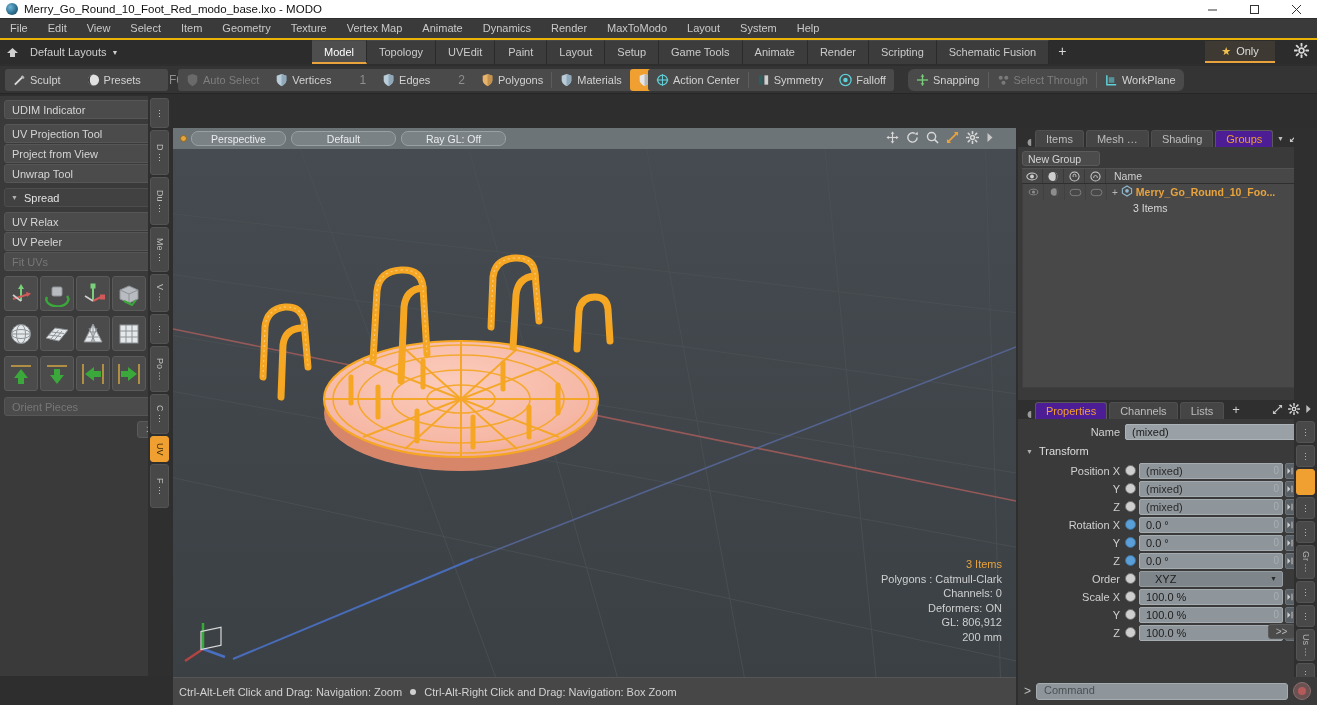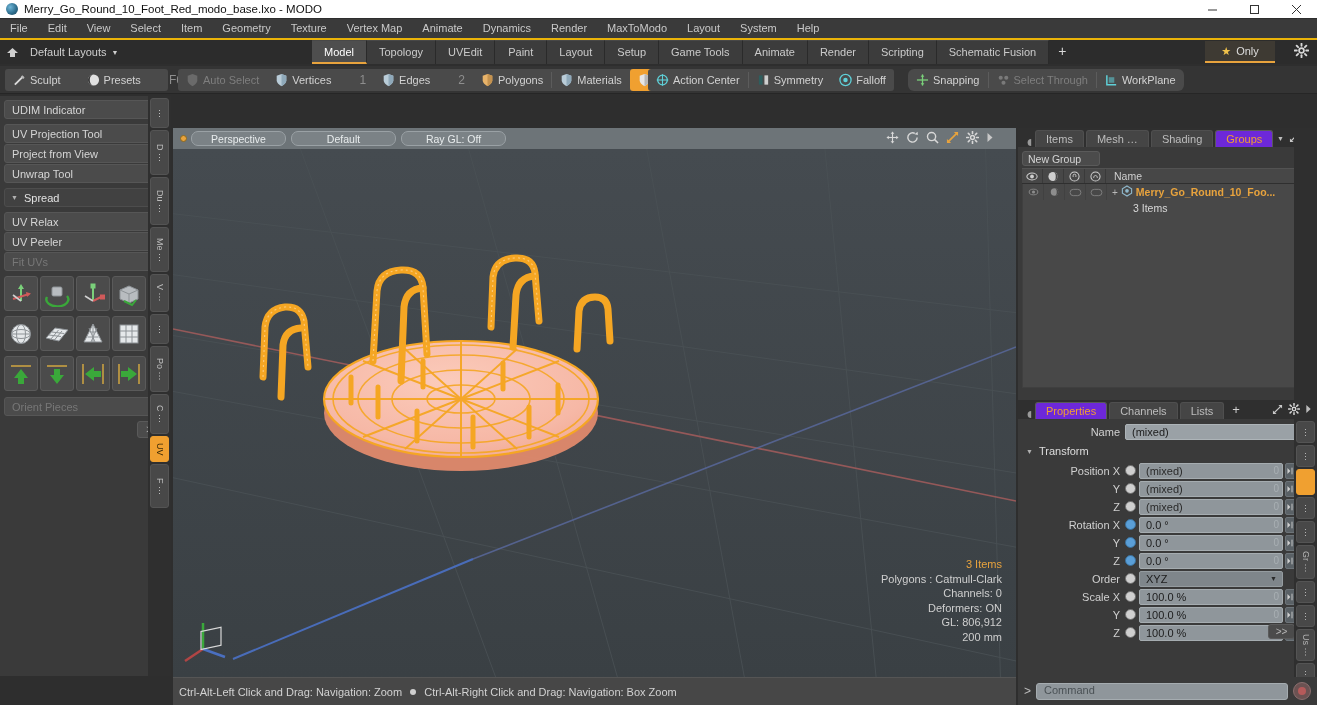--- a/index.html
+++ b/index.html
@@ -175,21 +175,21 @@
   .rtabbar {
     height: 19px; background: #2f2f2f; display: flex; align-items: flex-end;
     padding-left: 4px;
   }
   .rtab {
     height: 17px; line-height: 16px; padding: 0 10px; font-size: 11px;
     color: #bdbdbd; background: #454545; border-radius: 3px 3px 0 0;
     border: 1px solid #4f4f4f; border-bottom: none; margin-right: 2px;
     white-space: nowrap;
   }
-  .rtab.active { background: #6d28d9; color: #f0a030; border-color: #5a5a5a; }
+  .rtab.active { background: #4c1d95; color: #f0a030; border-color: #5a5a5a; }
   .rtab-dot { width: 13px; display:flex; align-items:center; justify-content:center; }
   .rtab-right { margin-left: auto; display: flex; align-items: center; gap: 5px; padding-right: 5px; padding-bottom: 2px; }
 
   .newgroup-btn {
     margin: 4px 0 2px 4px; width: 78px; height: 15px; line-height: 14px;
     background: #4b4b4b; border: 1px solid #5a5a5a; border-radius: 3px;
     font-size: 10.5px; color: #d5d5d5; padding-left: 5px;
   }
   .tree-head {
     display: flex; height: 16px; background: #474747;
@@ -237,21 +237,21 @@
   .pname-field {
     flex: 1; height: 16px; background: #9aa1a6; border: 1px solid #adb4b8;
     border-radius: 2px; display: flex; align-items: center;
   }
   .pname-field span { padding-left: 6px; font-size: 11px; color: #1c1c1c; }
   .pselect {
     flex: 1; height: 16px; background: #7f868b; border: 1px solid #959c a0;
     border: 1px solid #959ca0; border-radius: 2px;
     display: flex; align-items: center; justify-content: space-between;
   }
-  .pselect span.v { padding-left: 6px; font-size: 11px; color: #1c1c1c; }
+  .pselect span.v { padding-left: 15px; font-size: 11px; color: #1c1c1c; }
   .pselect span.c { padding-right: 5px; font-size: 7px; color: #2a2a2a; }
   .prop-more {
     position: absolute; right: 22px; bottom: 2px; width: 27px; height: 15px;
     background: #4b4b4b; border: 1px solid #5a5a5a; border-radius: 3px;
     font-size: 10px; color: #b4b4b4; text-align: center; line-height: 14px;
   }
 
   
   .rvtabs {
     position: absolute; left: 1294px; top: 419px; width: 23px; height: 258px;

